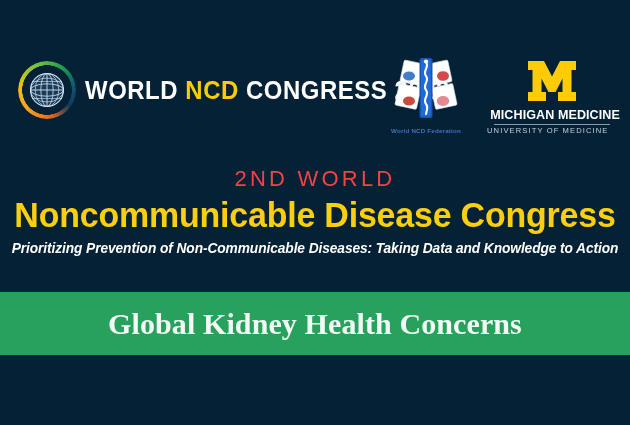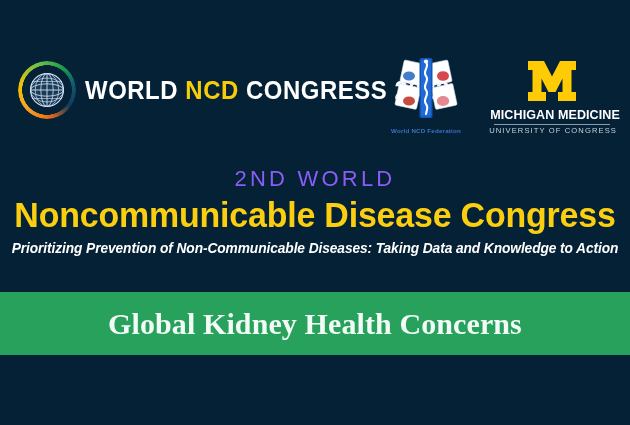--- a/index.html
+++ b/index.html
@@ -105,21 +105,21 @@
     color: #3f72c4;
     white-space: nowrap;
   }
 
   
   .mm-lockup {
     position: absolute;
     left: 487px;
     top: 4px;
     width: 130px;
-    text-align: right;
+    text-align: left;
   }
   .mm-block-m {
     width: 50px;
     height: 44px;
     margin: 0 auto 5px;
     display: block;
   }
   .mm-name {
     font-family: "Liberation Sans Narrow", "Liberation Sans", sans-serif;
     font-weight: bold;
@@ -150,21 +150,21 @@
     left: 0;
     top: 168px;
     width: 630px;
     text-align: center;
   }
   .eyebrow {
     font-family: "Liberation Sans Narrow", "Liberation Sans", sans-serif;
     font-size: 22px;
     font-weight: normal;
     letter-spacing: 3.2px;
-    color: #8b5cf6;
+    color: #ef4444;
     line-height: 1;
     margin-bottom: 7px;
   }
   .main-title {
     font-family: "Liberation Sans Narrow", "Liberation Sans", sans-serif;
     font-size: 35px;
     font-weight: bold;
     letter-spacing: -0.2px;
     color: #fbcf10;
     line-height: 1;
@@ -265,21 +265,21 @@
       </svg>
       <div class="fed-caption">World NCD Federation</div>
     </div>
 
     <div class="mm-lockup">
       <svg class="mm-block-m" viewBox="0 0 100 88">
         <path fill="#ffcb05" d="M2 4 h32 l16 31 l16 -31 h32 v18 h-9 v44 h9 v18 h-36 v-18 h9 v-27 l-14 27 h-14 l-14 -27 v27 h9 v18 h-36 v-18 h9 v-44 h-9 z"></path>
       </svg>
       <div class="mm-name">MICHIGAN MEDICINE</div>
       <div class="mm-rule"></div>
-      <div class="mm-sub">UNIVERSITY OF CONGRESS</div>
+      <div class="mm-sub">UNIVERSITY OF MEDICINE</div>
     </div>
   </div>
 
   <div class="title-block">
     <div class="eyebrow">2ND WORLD</div>
     <div class="main-title">Noncommunicable Disease Congress</div>
     <div class="sub-title">Prioritizing Prevention of Non-Communicable Diseases: Taking Data and Knowledge to Action</div>
   </div>
 
   <div class="banner">

